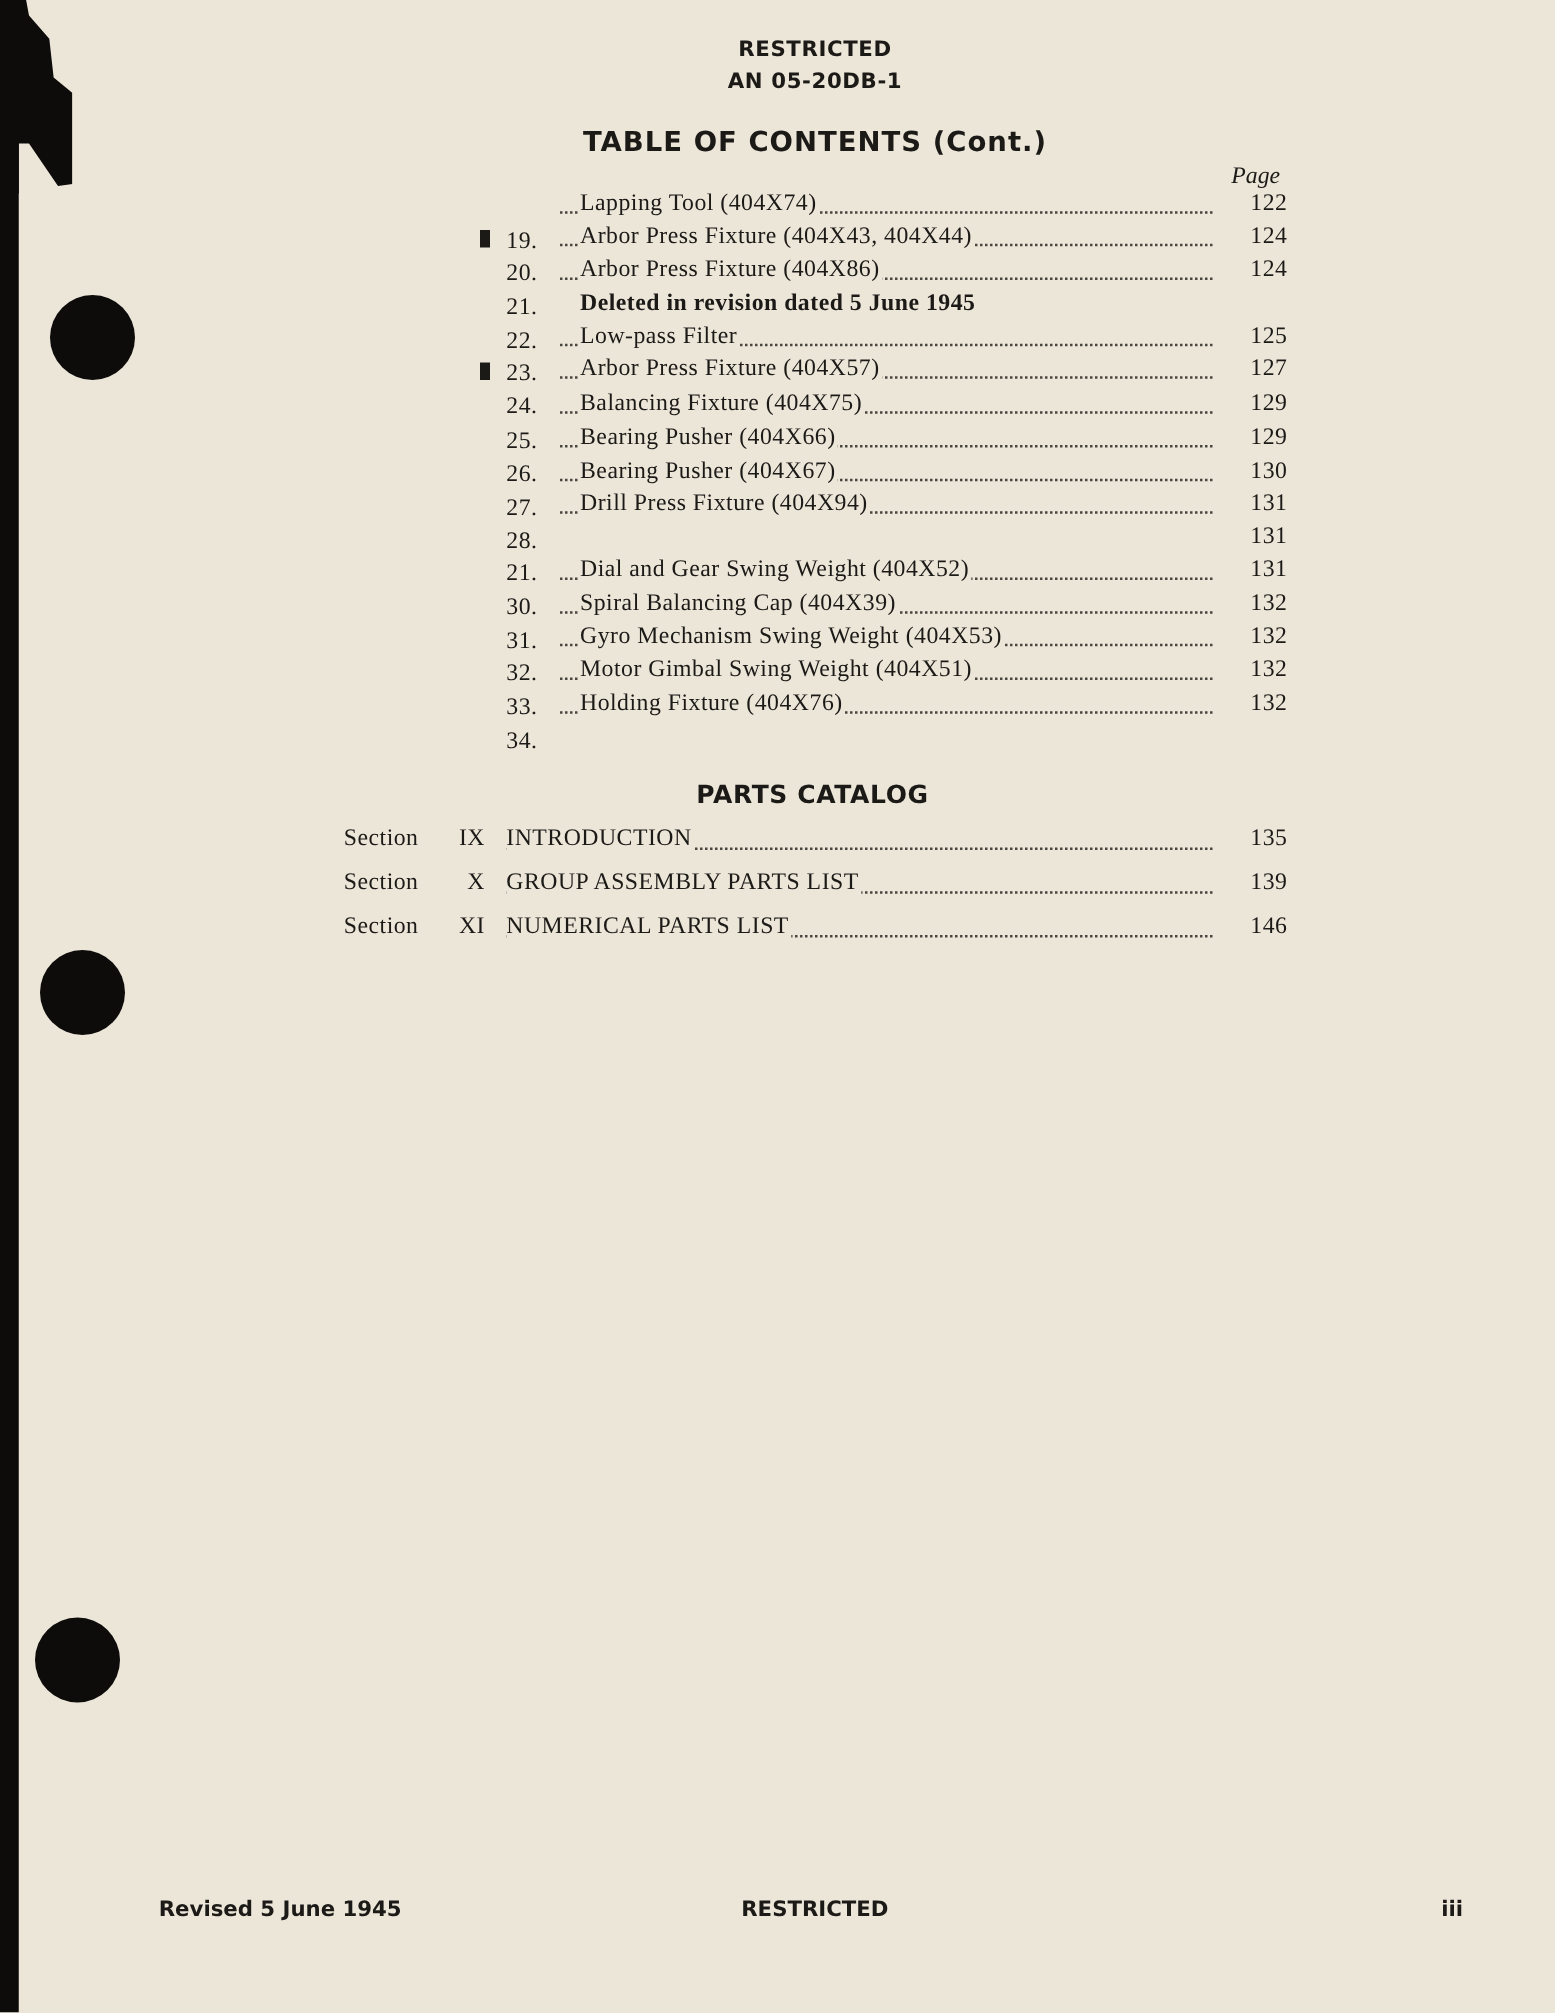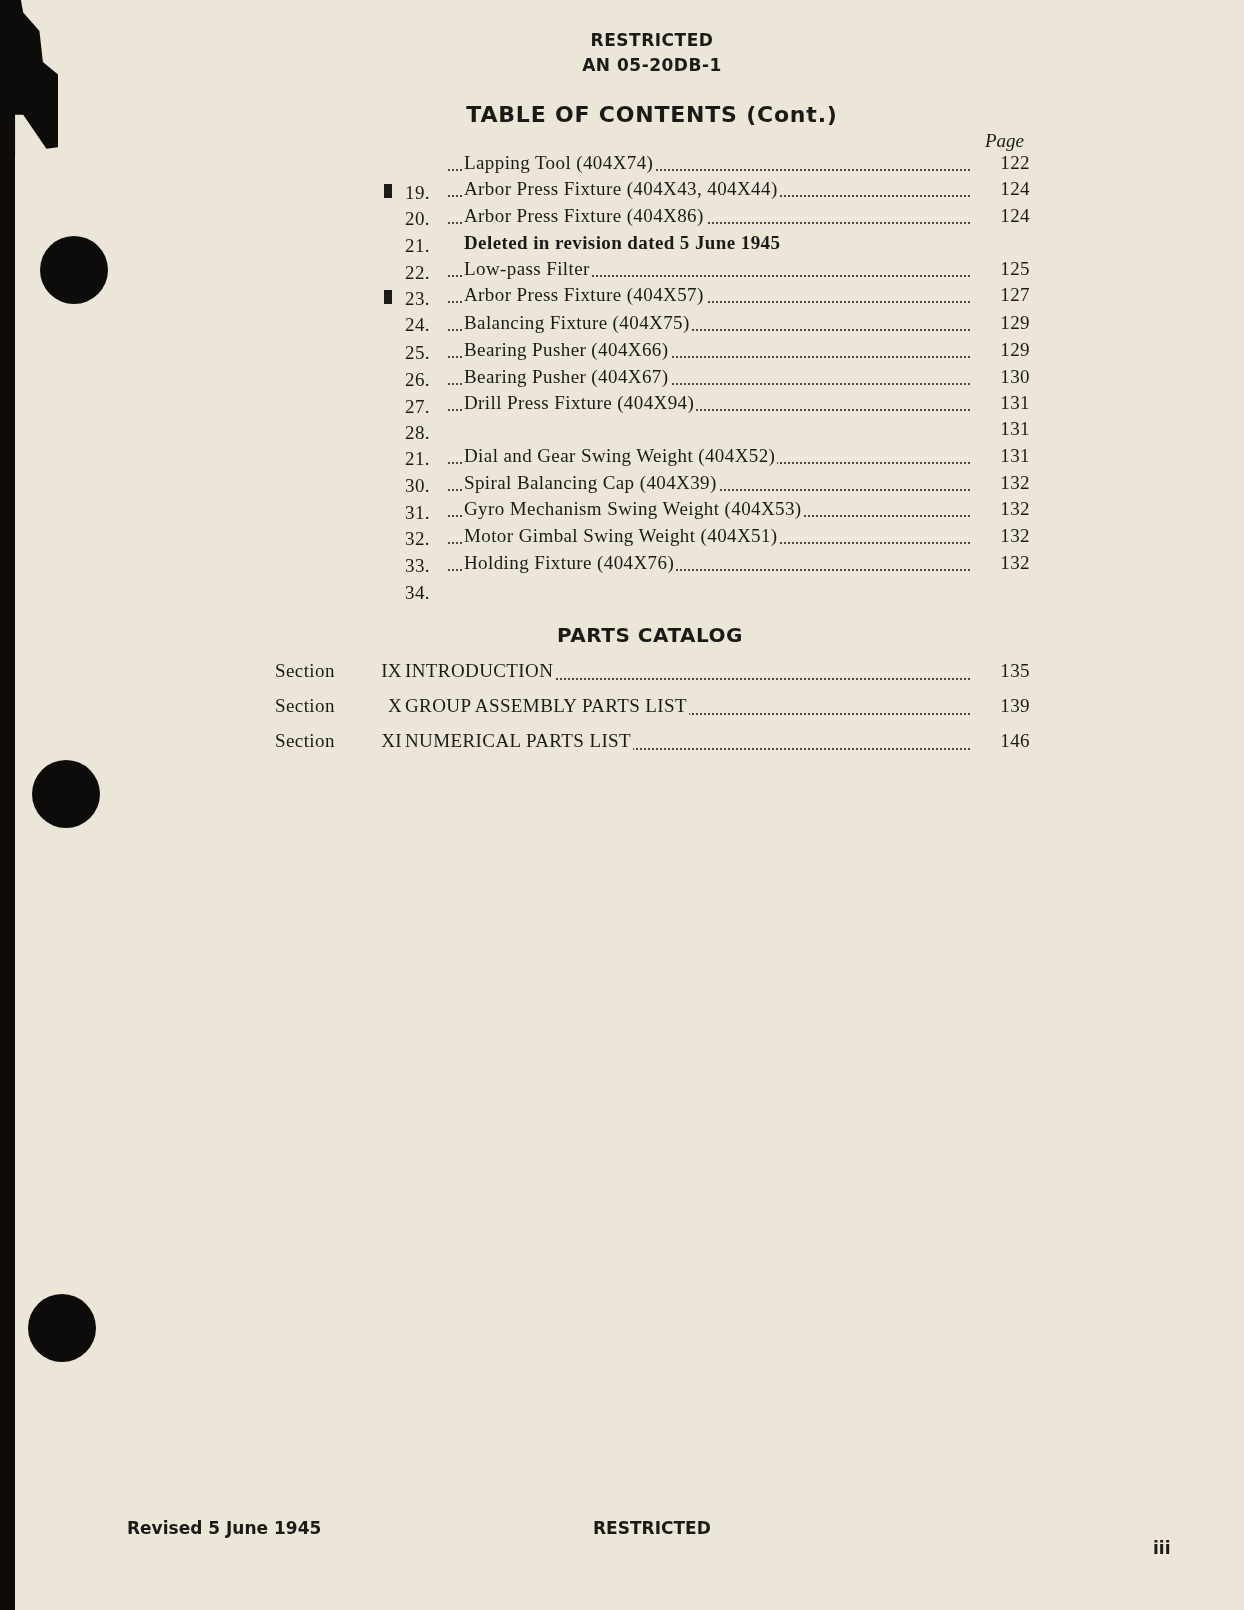--- a/index.html
+++ b/index.html
@@ -47,21 +47,21 @@
   .pg { position: absolute; right: 0; width: 52px; text-align: right; }
   .bold-row .text { font-weight: bold; }
   .section-title {
     position: absolute; left: 0; width: 1300px; text-align: center; top: 623px;
     font-family: "DejaVu Sans", sans-serif; font-weight: bold; font-size: 20px; letter-spacing: 0.5px;
   }
   .sec-row {
     position: absolute; left: 275px; width: 755px; height: 30px; font-size: 19px; letter-spacing: 0.4px;
   }
   .sec-label { position: absolute; left: 0; }
-  .sec-roman { position: absolute; left: 87px; width: 40px; text-align: right; }
+  .sec-roman { position: absolute; left: 73px; width: 40px; text-align: right; }
   .sec-text { position: absolute; left: 130px; white-space: nowrap; background: #ece6d9; padding-right: 2px; z-index: 2; }
   .sec-dots { position: absolute; left: 130px; right: 60px; bottom: 10px; border-bottom: 2px dotted #4a4640; z-index: 1; }
   .sec-pg { position: absolute; right: 0; width: 52px; text-align: right; }
   .footer {
     position: absolute; top: 1518px; font-family: "DejaVu Sans", sans-serif; font-weight: bold; font-size: 17px;
   }
 </style>
 </head>
 <body>
 
@@ -193,13 +193,13 @@
 <div class="sec-row" style="top:730px;">
   <span class="sec-label">Section</span>
   <span class="sec-roman">XI</span>
   <span class="sec-dots"></span>
   <span class="sec-text">NUMERICAL PARTS LIST</span>
   <span class="sec-pg">146</span>
 </div>
 
 <div class="footer" style="left:127px;">Revised 5 June 1945</div>
 <div class="footer" style="left:593px;">RESTRICTED</div>
-<div class="footer" style="left:1153px;margin-top:20px;">iii</div>
+<div class="footer" style="left:1153px;">iii</div>
 
 </body></html>

